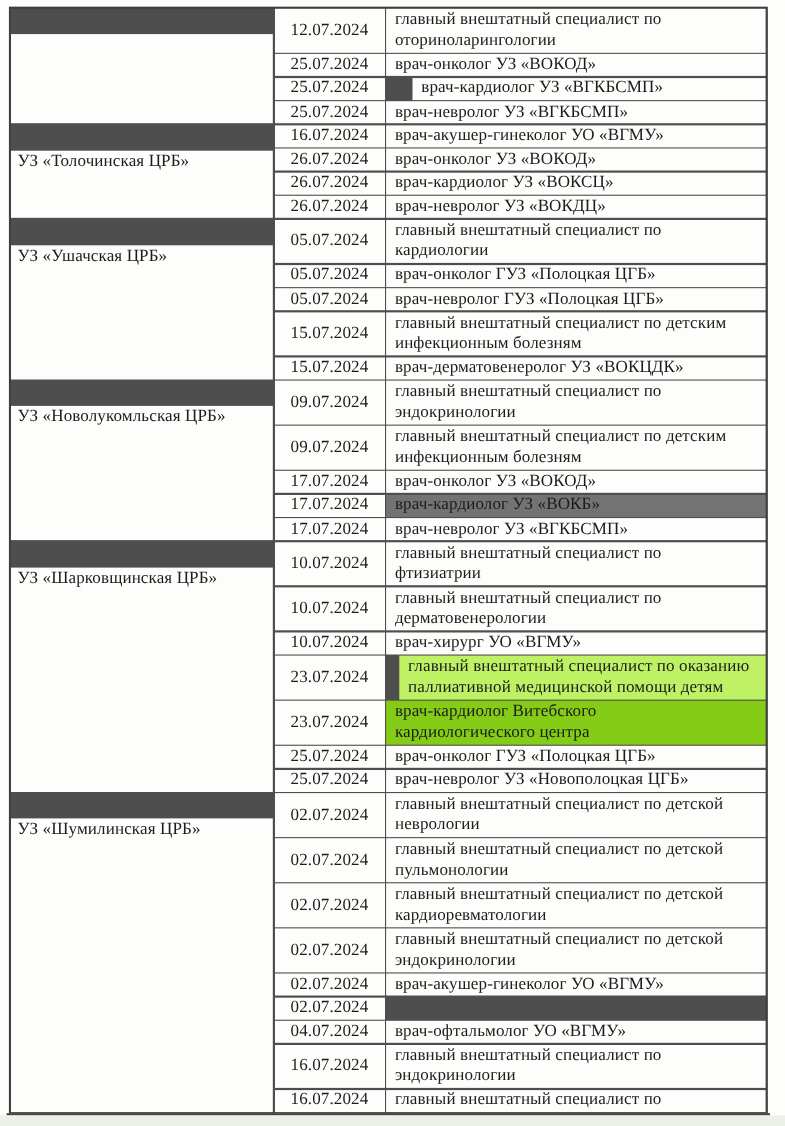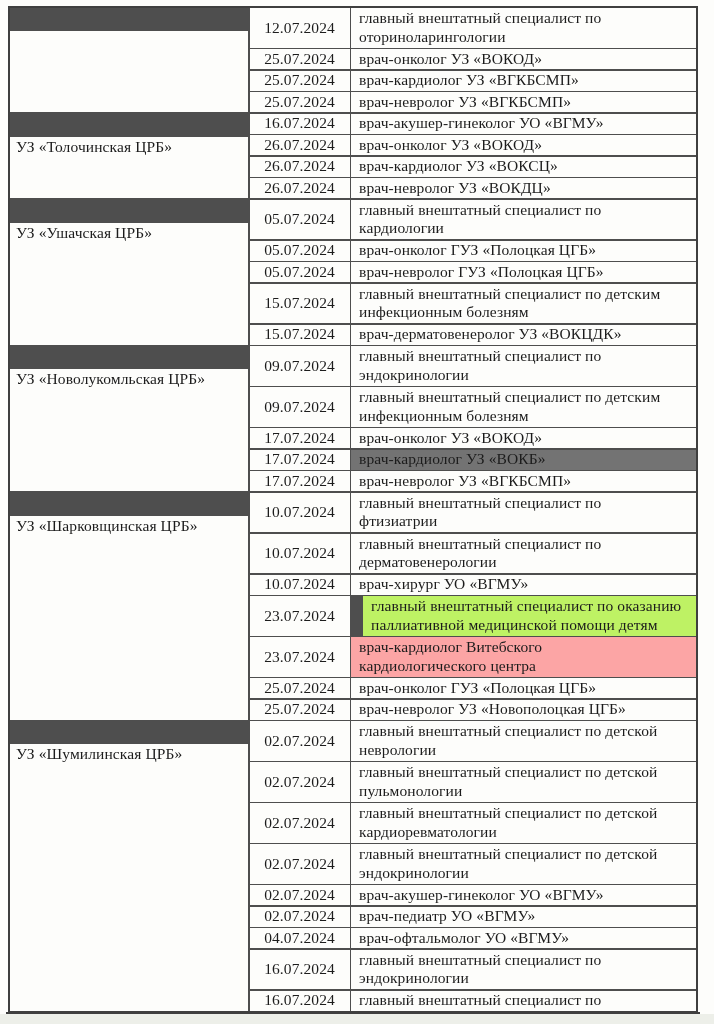--- a/index.html
+++ b/index.html
@@ -83,21 +83,21 @@
 <div class="page" style="background: rgb(253, 253, 251); color: rgb(28, 28, 28);">
   <div class="table-clip">
     <div class="grid" id="schedule-grid" style="background: rgb(78, 78, 78); border-color: rgb(63, 63, 63); grid-template-rows: 39.5px 20px 20px 20px 20px 20px 20px 20px 39.5px 20px 20px 39.5px 20px 39.5px 39.5px 20px 20px 20px 39.5px 39.5px 20px 39.5px 39.5px 20px 20px 39.5px 39.5px 39.5px 39.5px 20px 20px 20px 39.5px 20px;">
         <div class="cell org-cell" style="grid-area: 1 / 1 / span 4; background: rgb(253, 253, 251);"></div>
         <div class="cell date-cell" style="grid-area: 1 / 2; background: rgb(253, 253, 251);">12.07.2024</div>
         <div class="cell spec-cell" style="grid-area: 1 / 3; background: rgb(253, 253, 251);">главный внештатный специалист по
 оториноларингологии</div>
         <div class="cell date-cell" style="grid-area: 2 / 2; background: rgb(253, 253, 251);">25.07.2024</div>
         <div class="cell spec-cell" style="grid-area: 2 / 3; background: rgb(253, 253, 251);">врач-онколог УЗ «ВОКОД»</div>
         <div class="cell date-cell" style="grid-area: 3 / 2; background: rgb(253, 253, 251);">25.07.2024</div>
-        <div class="cell spec-cell" style="grid-area: 3 / 3; background: rgb(253, 253, 251);">врач-кардиолог УЗ «ВГКБСМП»</div>
+        <div class="cell spec-cell" style="grid-area: 3 / 3; background: rgb(253, 253, 251); margin-left: 24px;">врач-кардиолог УЗ «ВГКБСМП»</div>
         <div class="cell date-cell" style="grid-area: 4 / 2; background: rgb(253, 253, 251);">25.07.2024</div>
         <div class="cell spec-cell" style="grid-area: 4 / 3; background: rgb(253, 253, 251);">врач-невролог УЗ «ВГКБСМП»</div>
         <div class="cell org-cell" style="grid-area: 5 / 1 / span 4; background: rgb(253, 253, 251);">УЗ «Толочинская ЦРБ»</div>
         <div class="cell date-cell" style="grid-area: 5 / 2; background: rgb(253, 253, 251);">16.07.2024</div>
         <div class="cell spec-cell" style="grid-area: 5 / 3; background: rgb(253, 253, 251);">врач-акушер-гинеколог УО «ВГМУ»</div>
         <div class="cell date-cell" style="grid-area: 6 / 2; background: rgb(253, 253, 251);">26.07.2024</div>
         <div class="cell spec-cell" style="grid-area: 6 / 3; background: rgb(253, 253, 251);">врач-онколог УЗ «ВОКОД»</div>
         <div class="cell date-cell" style="grid-area: 7 / 2; background: rgb(253, 253, 251);">26.07.2024</div>
         <div class="cell spec-cell" style="grid-area: 7 / 3; background: rgb(253, 253, 251);">врач-кардиолог УЗ «ВОКСЦ»</div>
         <div class="cell date-cell" style="grid-area: 8 / 2; background: rgb(253, 253, 251);">26.07.2024</div>
@@ -134,21 +134,21 @@
 фтизиатрии</div>
         <div class="cell date-cell" style="grid-area: 20 / 2; background: rgb(253, 253, 251);">10.07.2024</div>
         <div class="cell spec-cell" style="grid-area: 20 / 3; background: rgb(253, 253, 251);">главный внештатный специалист по
 дерматовенерологии</div>
         <div class="cell date-cell" style="grid-area: 21 / 2; background: rgb(253, 253, 251);">10.07.2024</div>
         <div class="cell spec-cell" style="grid-area: 21 / 3; background: rgb(253, 253, 251);">врач-хирург УО «ВГМУ»</div>
         <div class="cell date-cell" style="grid-area: 22 / 2; background: rgb(253, 253, 251);">23.07.2024</div>
         <div class="cell spec-cell" style="grid-area: 22 / 3; background: #bef264; margin-left: 12px;">главный внештатный специалист по оказанию
 паллиативной медицинской помощи детям</div>
         <div class="cell date-cell" style="grid-area: 23 / 2; background: rgb(253, 253, 251);">23.07.2024</div>
-        <div class="cell spec-cell" style="grid-area: 23 / 3; background: #fca5a5;">врач-кардиолог Витебского
+        <div class="cell spec-cell" style="grid-area: 23 / 3; background: #84cc16;">врач-кардиолог Витебского
 кардиологического центра</div>
         <div class="cell date-cell" style="grid-area: 24 / 2; background: rgb(253, 253, 251);">25.07.2024</div>
         <div class="cell spec-cell" style="grid-area: 24 / 3; background: rgb(253, 253, 251);">врач-онколог ГУЗ «Полоцкая ЦГБ»</div>
         <div class="cell date-cell" style="grid-area: 25 / 2; background: rgb(253, 253, 251);">25.07.2024</div>
         <div class="cell spec-cell" style="grid-area: 25 / 3; background: rgb(253, 253, 251);">врач-невролог УЗ «Новополоцкая ЦГБ»</div>
         <div class="cell org-cell" style="grid-area: 26 / 1 / span 9; background: rgb(253, 253, 251);">УЗ «Шумилинская ЦРБ»</div>
         <div class="cell date-cell" style="grid-area: 26 / 2; background: rgb(253, 253, 251);">02.07.2024</div>
         <div class="cell spec-cell" style="grid-area: 26 / 3; background: rgb(253, 253, 251);">главный внештатный специалист по детской
 неврологии</div>
         <div class="cell date-cell" style="grid-area: 27 / 2; background: rgb(253, 253, 251);">02.07.2024</div>
@@ -156,21 +156,20 @@
 пульмонологии</div>
         <div class="cell date-cell" style="grid-area: 28 / 2; background: rgb(253, 253, 251);">02.07.2024</div>
         <div class="cell spec-cell" style="grid-area: 28 / 3; background: rgb(253, 253, 251);">главный внештатный специалист по детской
 кардиоревматологии</div>
         <div class="cell date-cell" style="grid-area: 29 / 2; background: rgb(253, 253, 251);">02.07.2024</div>
         <div class="cell spec-cell" style="grid-area: 29 / 3; background: rgb(253, 253, 251);">главный внештатный специалист по детской
 эндокринологии</div>
         <div class="cell date-cell" style="grid-area: 30 / 2; background: rgb(253, 253, 251);">02.07.2024</div>
         <div class="cell spec-cell" style="grid-area: 30 / 3; background: rgb(253, 253, 251);">врач-акушер-гинеколог УО «ВГМУ»</div>
         <div class="cell date-cell" style="grid-area: 31 / 2; background: rgb(253, 253, 251);">02.07.2024</div>
-        <div class="cell spec-cell" style="grid-area: 31 / 3; background: rgb(253, 253, 251);">врач-педиатр УО «ВГМУ»</div>
         <div class="cell date-cell" style="grid-area: 32 / 2; background: rgb(253, 253, 251);">04.07.2024</div>
         <div class="cell spec-cell" style="grid-area: 32 / 3; background: rgb(253, 253, 251);">врач-офтальмолог УО «ВГМУ»</div>
         <div class="cell date-cell" style="grid-area: 33 / 2; background: rgb(253, 253, 251);">16.07.2024</div>
         <div class="cell spec-cell" style="grid-area: 33 / 3; background: rgb(253, 253, 251);">главный внештатный специалист по
 эндокринологии</div>
         <div class="cell date-cell" style="grid-area: 34 / 2; background: rgb(253, 253, 251);">16.07.2024</div>
         <div class="cell spec-cell" style="grid-area: 34 / 3; background: rgb(253, 253, 251);">главный внештатный специалист по</div>
       </div>
   </div>
   <div class="page-cut-line" style="background: rgb(63, 63, 63);"></div>

